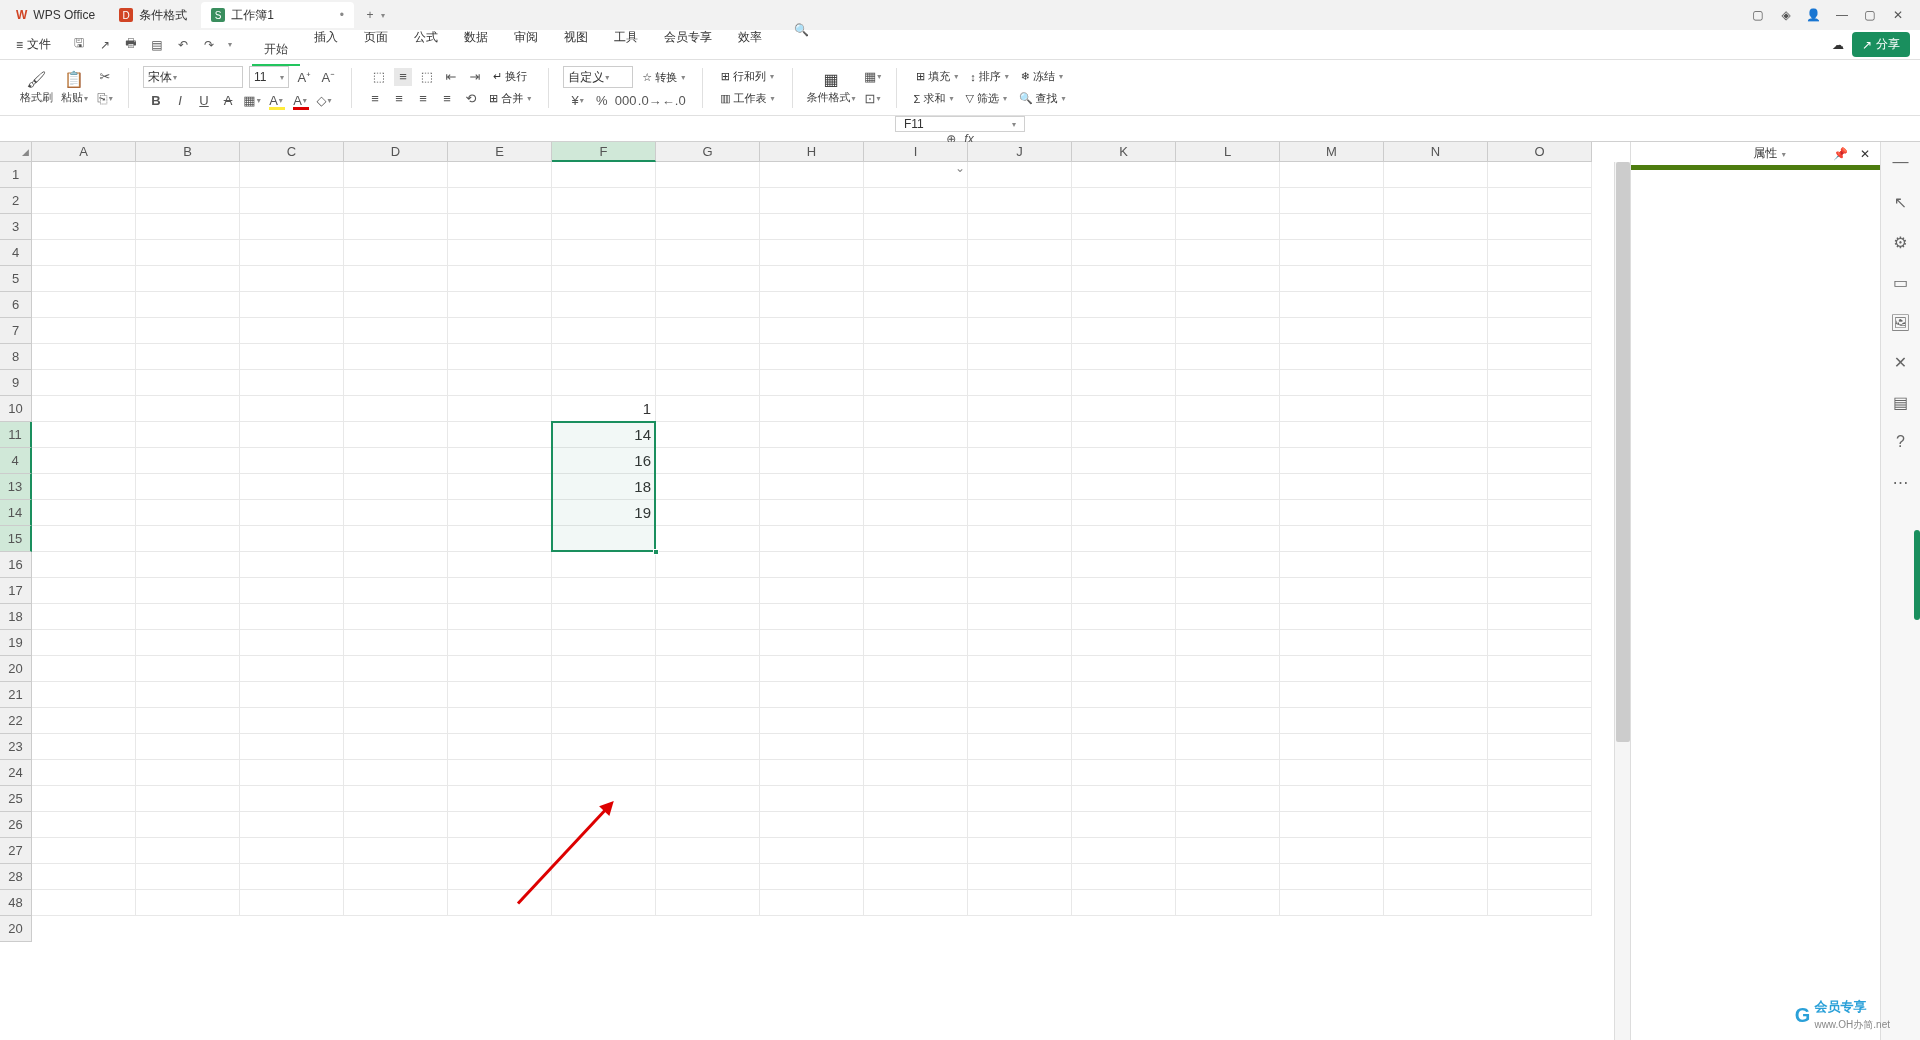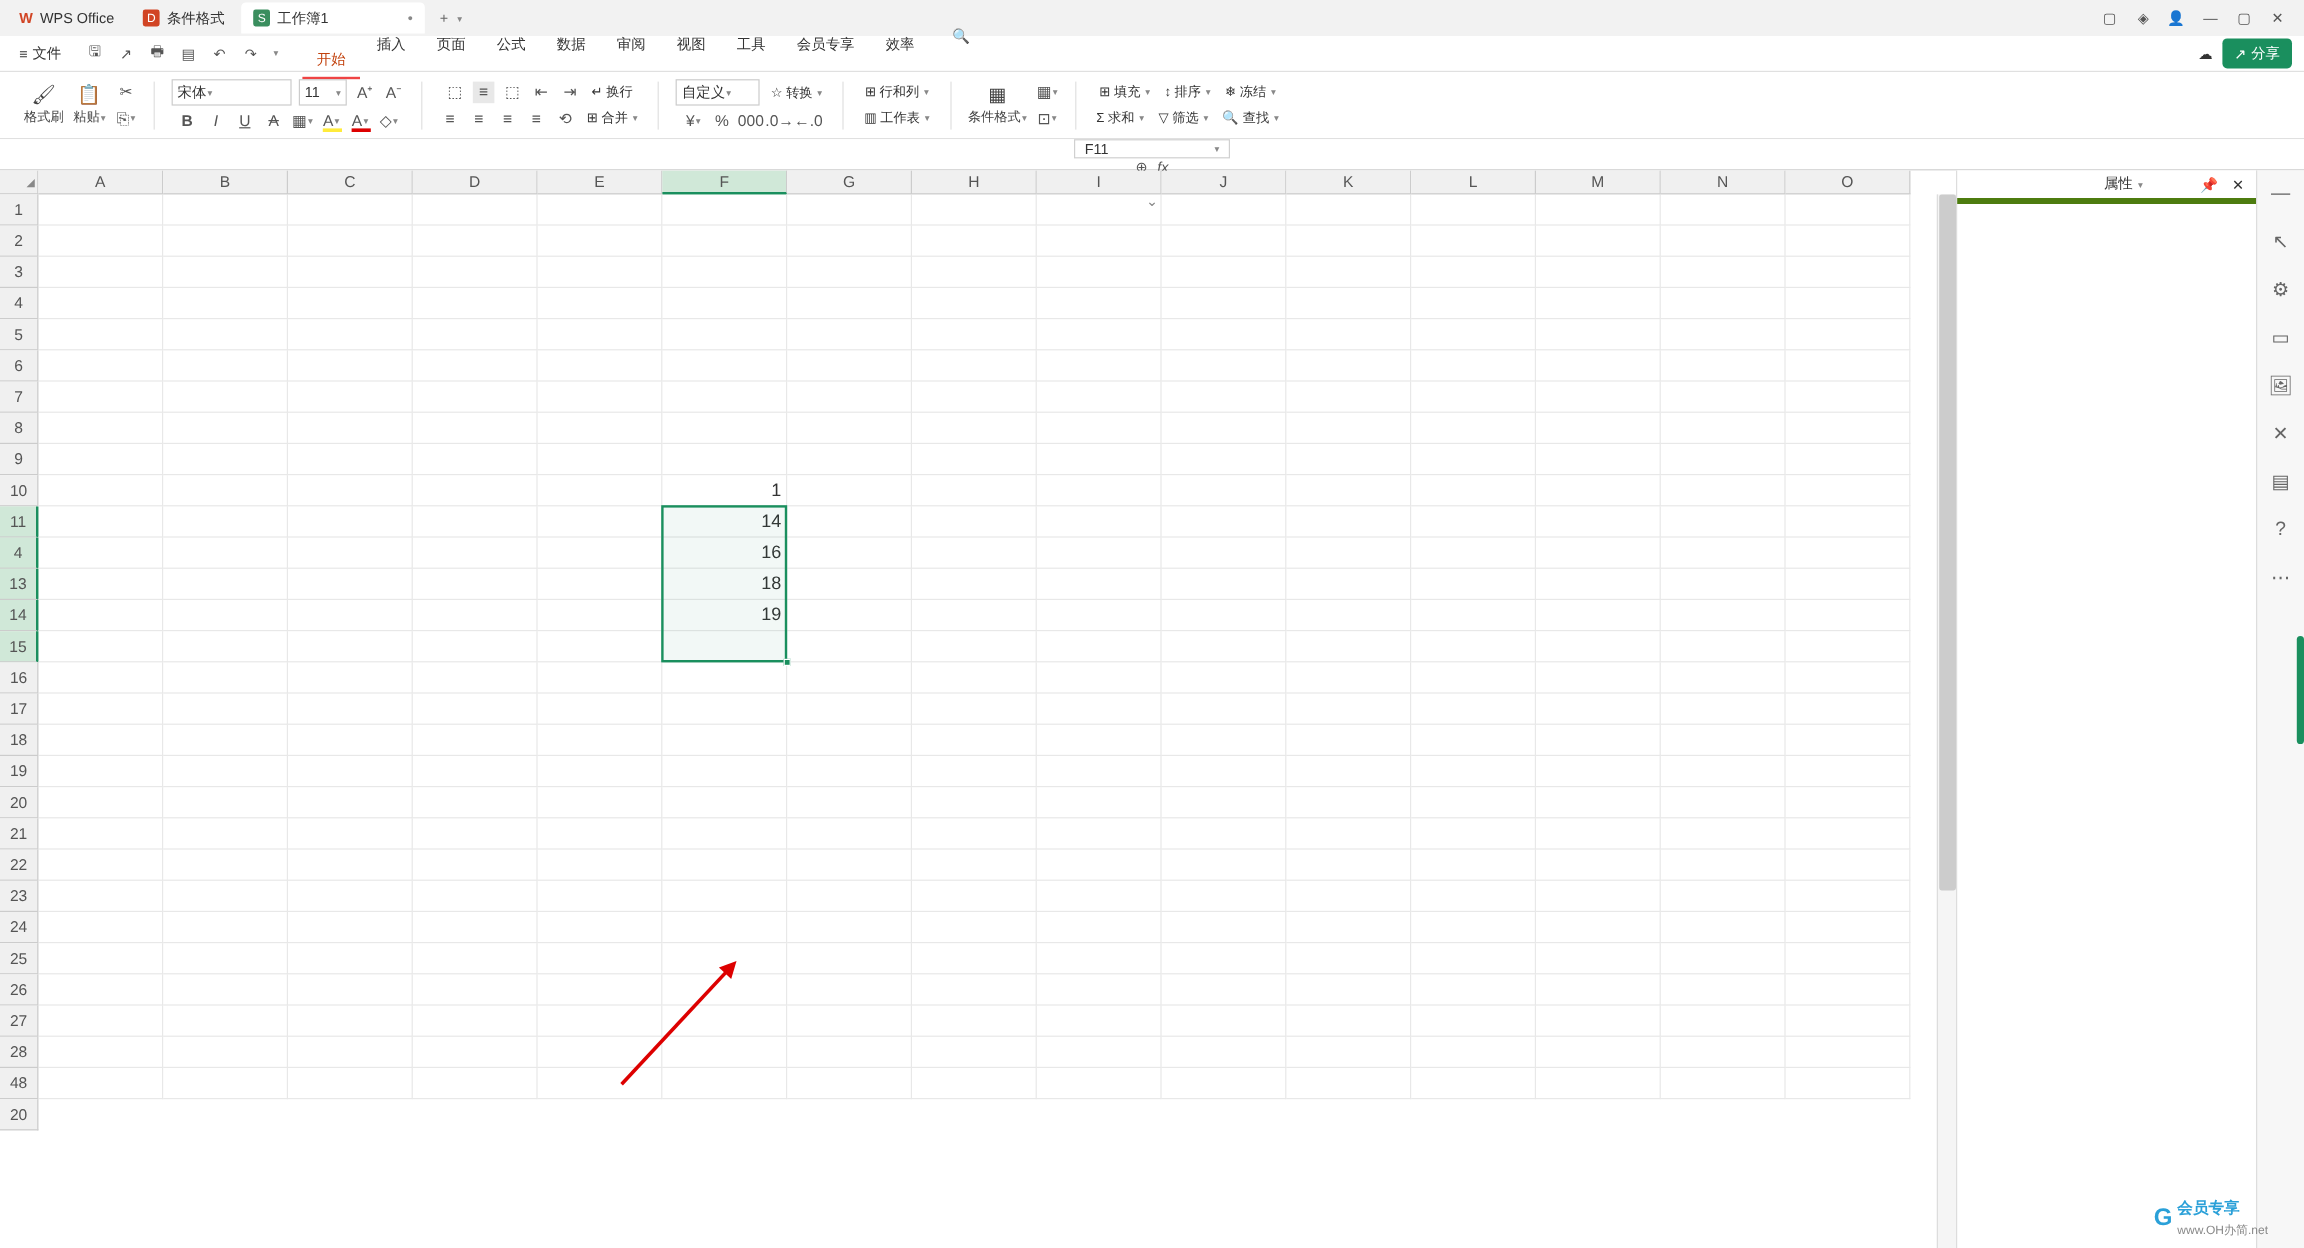--- a/index.html
+++ b/index.html
@@ -17,21 +17,21 @@
   .logo-s { background: #3a8e5e; color: #fff; width: 14px; height: 14px; border-radius: 2px; display: inline-flex; align-items: center; justify-content: center; font-size: 10px; }
   
   
   .menubar { height: 30px; background: #fff; display: flex; align-items: center; padding: 0 10px; border-bottom: 1px solid #e0e0e0; gap: 2px; }
   .menubar-left { display: flex; gap: 6px; align-items: center; }
   .file-btn { display: flex; align-items: center; gap: 4px; padding: 3px 6px; }
   .qat { display: flex; gap: 10px; align-items: center; margin-left: 8px; color: #555; }
   .qat .ic { width: 16px; height: 16px; display: flex; align-items: center; justify-content: center; }
   .menu-tabs { display: flex; gap: 2px; margin-left: 18px; }
   .menu-tab { padding: 6px 12px; cursor: pointer; }
-  .menu-tab.active { color: #c2410c; border-bottom: 2px solid #ef4444; margin-top: 12px; }
+  .menu-tab.active { color: #404040; border-bottom: 2px solid #22c55e; margin-top: 12px; }
   .menubar-right { margin-left: auto; display: flex; gap: 8px; align-items: center; }
   .share-btn { background: #1a8f5e; color: #fff; padding: 4px 10px; border-radius: 4px; display: flex; align-items: center; gap: 4px; }
   
   
   .ribbon { height: 56px; background: #fff; display: flex; align-items: center; border-bottom: 1px solid #e0e0e0; padding: 0 10px; gap: 0; }
   .rgroup { display: flex; flex-direction: column; align-items: center; padding: 2px 10px; height: 50px; justify-content: center; gap: 3px; }
   .rgroup.row { flex-direction: row; gap: 8px; }
   .rsep { width: 1px; height: 40px; background: #e0e0e0; margin: 0 4px; }
   .vbtn { display: flex; flex-direction: column; align-items: center; gap: 2px; font-size: 11px; color: #444; }
   .vbtn .ic { width: 20px; height: 18px; display: flex; align-items: center; justify-content: center; font-size: 16px; }

